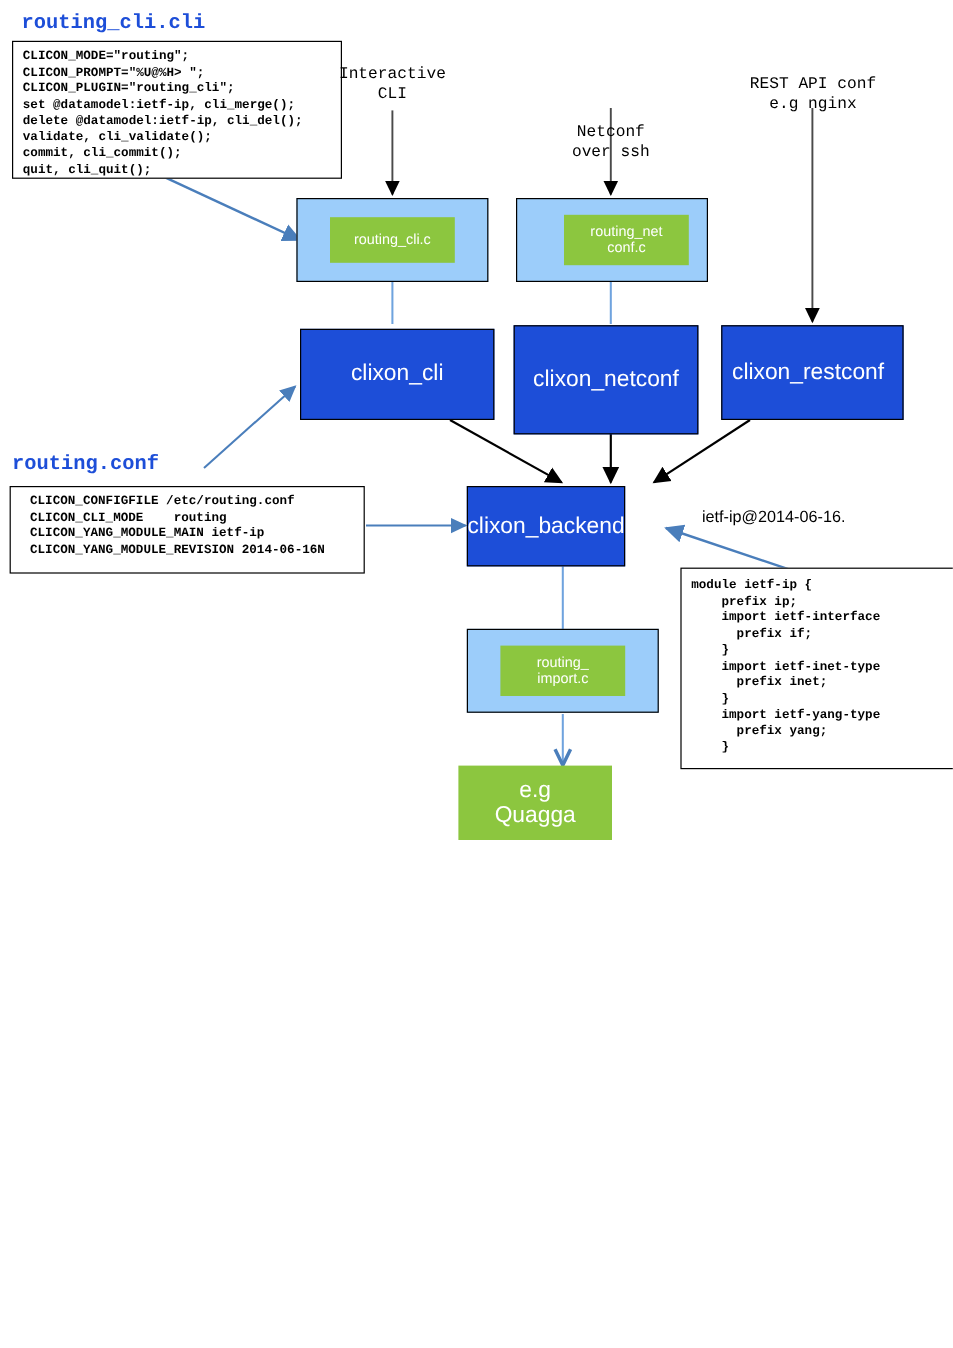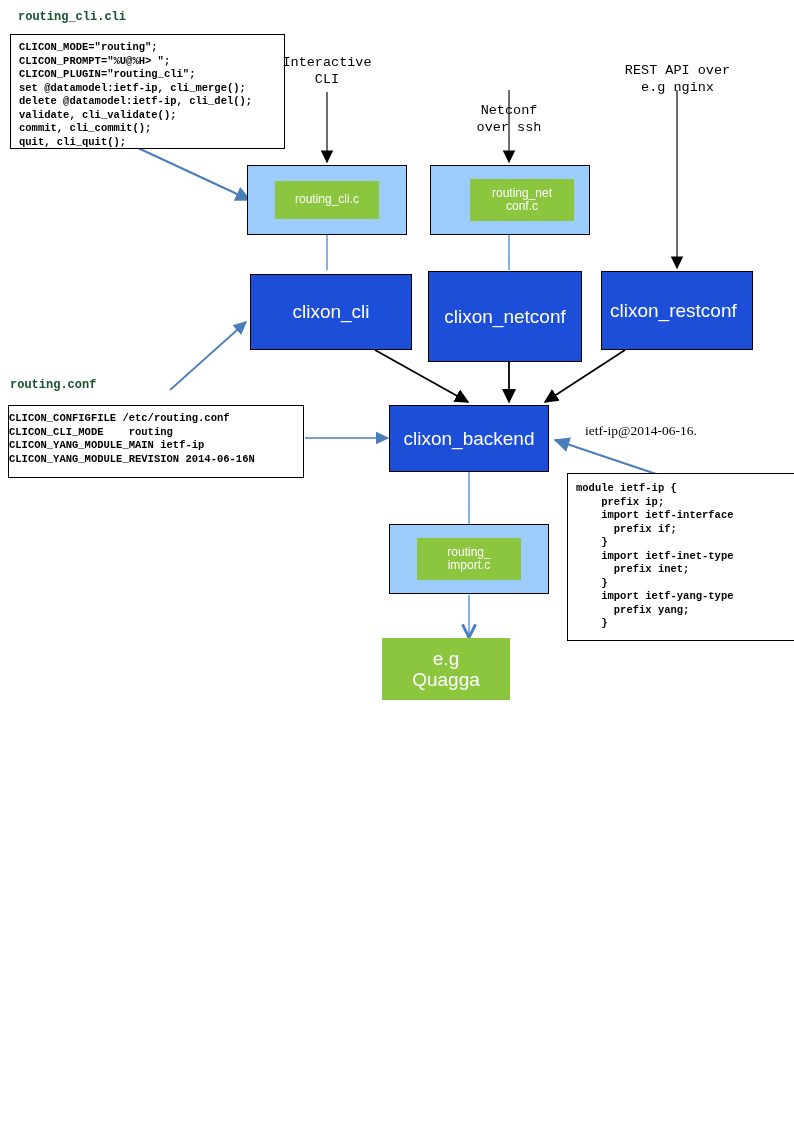--- a/index.html
+++ b/index.html
@@ -18,23 +18,23 @@
     position: absolute;
     left: 0; top: 0;
     width: 794px;
     height: 1123px;
   }
   .abs { position: absolute; }
 
   
   .mono-title {
     font-family: "Liberation Mono", monospace;
-    font-size: 12px;
+    font-size: 17px;
     font-weight: bold;
-    color: #14532d;
+    color: #1d4ed8;
     white-space: pre;
     letter-spacing: 0px;
   }
   .code-box {
     border: 1.5px solid #000000;
     background: #ffffff;
     box-sizing: border-box;
     overflow: hidden;
   }
   .code-box pre {
@@ -49,21 +49,21 @@
   .label-mono {
     font-family: "Liberation Mono", monospace;
     font-size: 13.5px;
     font-weight: normal;
     color: #000000;
     text-align: center;
     line-height: 17px;
     white-space: pre;
   }
   .label-mono-left {
-    font-family: Liberation Serif, serif;
+    font-family: Liberation Sans, sans-serif;
     font-size: 13.5px;
     color: #000000;
     white-space: pre;
   }
 
   
   .box {
     box-sizing: border-box;
     display: flex;
     align-items: center;
@@ -136,21 +136,21 @@
 CLICON_PROMPT="%U@%H&gt; ";
 CLICON_PLUGIN="routing_cli";
 set @datamodel:ietf-ip, cli_merge();
 delete @datamodel:ietf-ip, cli_del();
 validate, cli_validate();
 commit, cli_commit();
 quit, cli_quit();</pre>
 </div>
 
 <div class="abs mono-title" style="left:10px; top:378px;">routing.conf</div>
-<div class="abs code-box" style="left:8px; top:405px; width:296px; height:73px; padding:6px 0;">
+<div class="abs code-box" style="left:8px; top:405px; width:296px; height:73px; padding:6px 16px;">
   <pre>CLICON_CONFIGFILE /etc/routing.conf
 CLICON_CLI_MODE    routing
 CLICON_YANG_MODULE_MAIN ietf-ip
 CLICON_YANG_MODULE_REVISION 2014-06-16N</pre>
 </div>
 
 <div class="abs label-mono-left" style="left:585px; top:423px;">ietf-ip@2014-06-16.</div>
 <div class="abs code-box" style="left:567px; top:473px; width:240px; height:168px; padding:8px 8px;">
   <pre>module ietf-ip {
     prefix ip;
@@ -162,21 +162,21 @@
     }
     import ietf-yang-type
       prefix yang;
     }</pre>
 </div>
 
 <div class="abs label-mono" style="left:277px; top:54px; width:100px;">Interactive
 CLI</div>
 <div class="abs label-mono" style="left:459px; top:62px; width:100px;margin-top:40px;">Netconf
 over ssh</div>
-<div class="abs label-mono" style="left:610px; top:62px; width:135px;">REST API over
+<div class="abs label-mono" style="left:610px; top:62px; width:135px;">REST API conf
 e.g nginx</div>
 
 <div class="abs box box-lightblue" style="left:247px; top:165px; width:160px; height:70px;">
   <div class="box box-green" style="width:104px; height:38px;">routing_cli.c</div>
 </div>
 
 <div class="abs box box-lightblue" style="left:430px; top:165px; width:160px; height:70px;">
   <div class="box box-green" style="width:104px; height:42px; white-space:pre-line;margin-left:24px;">routing_net
 conf.c</div>
 </div>
@@ -185,16 +185,16 @@
   <div class="box box-green" style="width:104px; height:42px; white-space:pre-line;">routing_
 import.c</div>
 </div>
 
 <div class="abs box box-blue" style="left:250px; top:274px; width:162px; height:76px;">clixon_cli</div>
 
 <div class="abs box box-blue" style="left:428px; top:271px; width:154px; height:91px;">clixon_netconf</div>
 
 <div class="abs box box-blue clip-right" style="left:601px; top:271px; width:152px; height:79px;">clixon_restconf</div>
 
-<div class="abs box box-blue" style="left:389px; top:405px; width:160px; height:67px;">clixon_backend</div>
+<div class="abs box box-blue" style="left:389px; top:405px; width:132px; height:67px;">clixon_backend</div>
 
 <div class="abs box box-green-big" style="left:382px; top:638px; width:128px; height:62px; white-space:pre-line;">e.g
 Quagga</div>
 
 </body></html>

